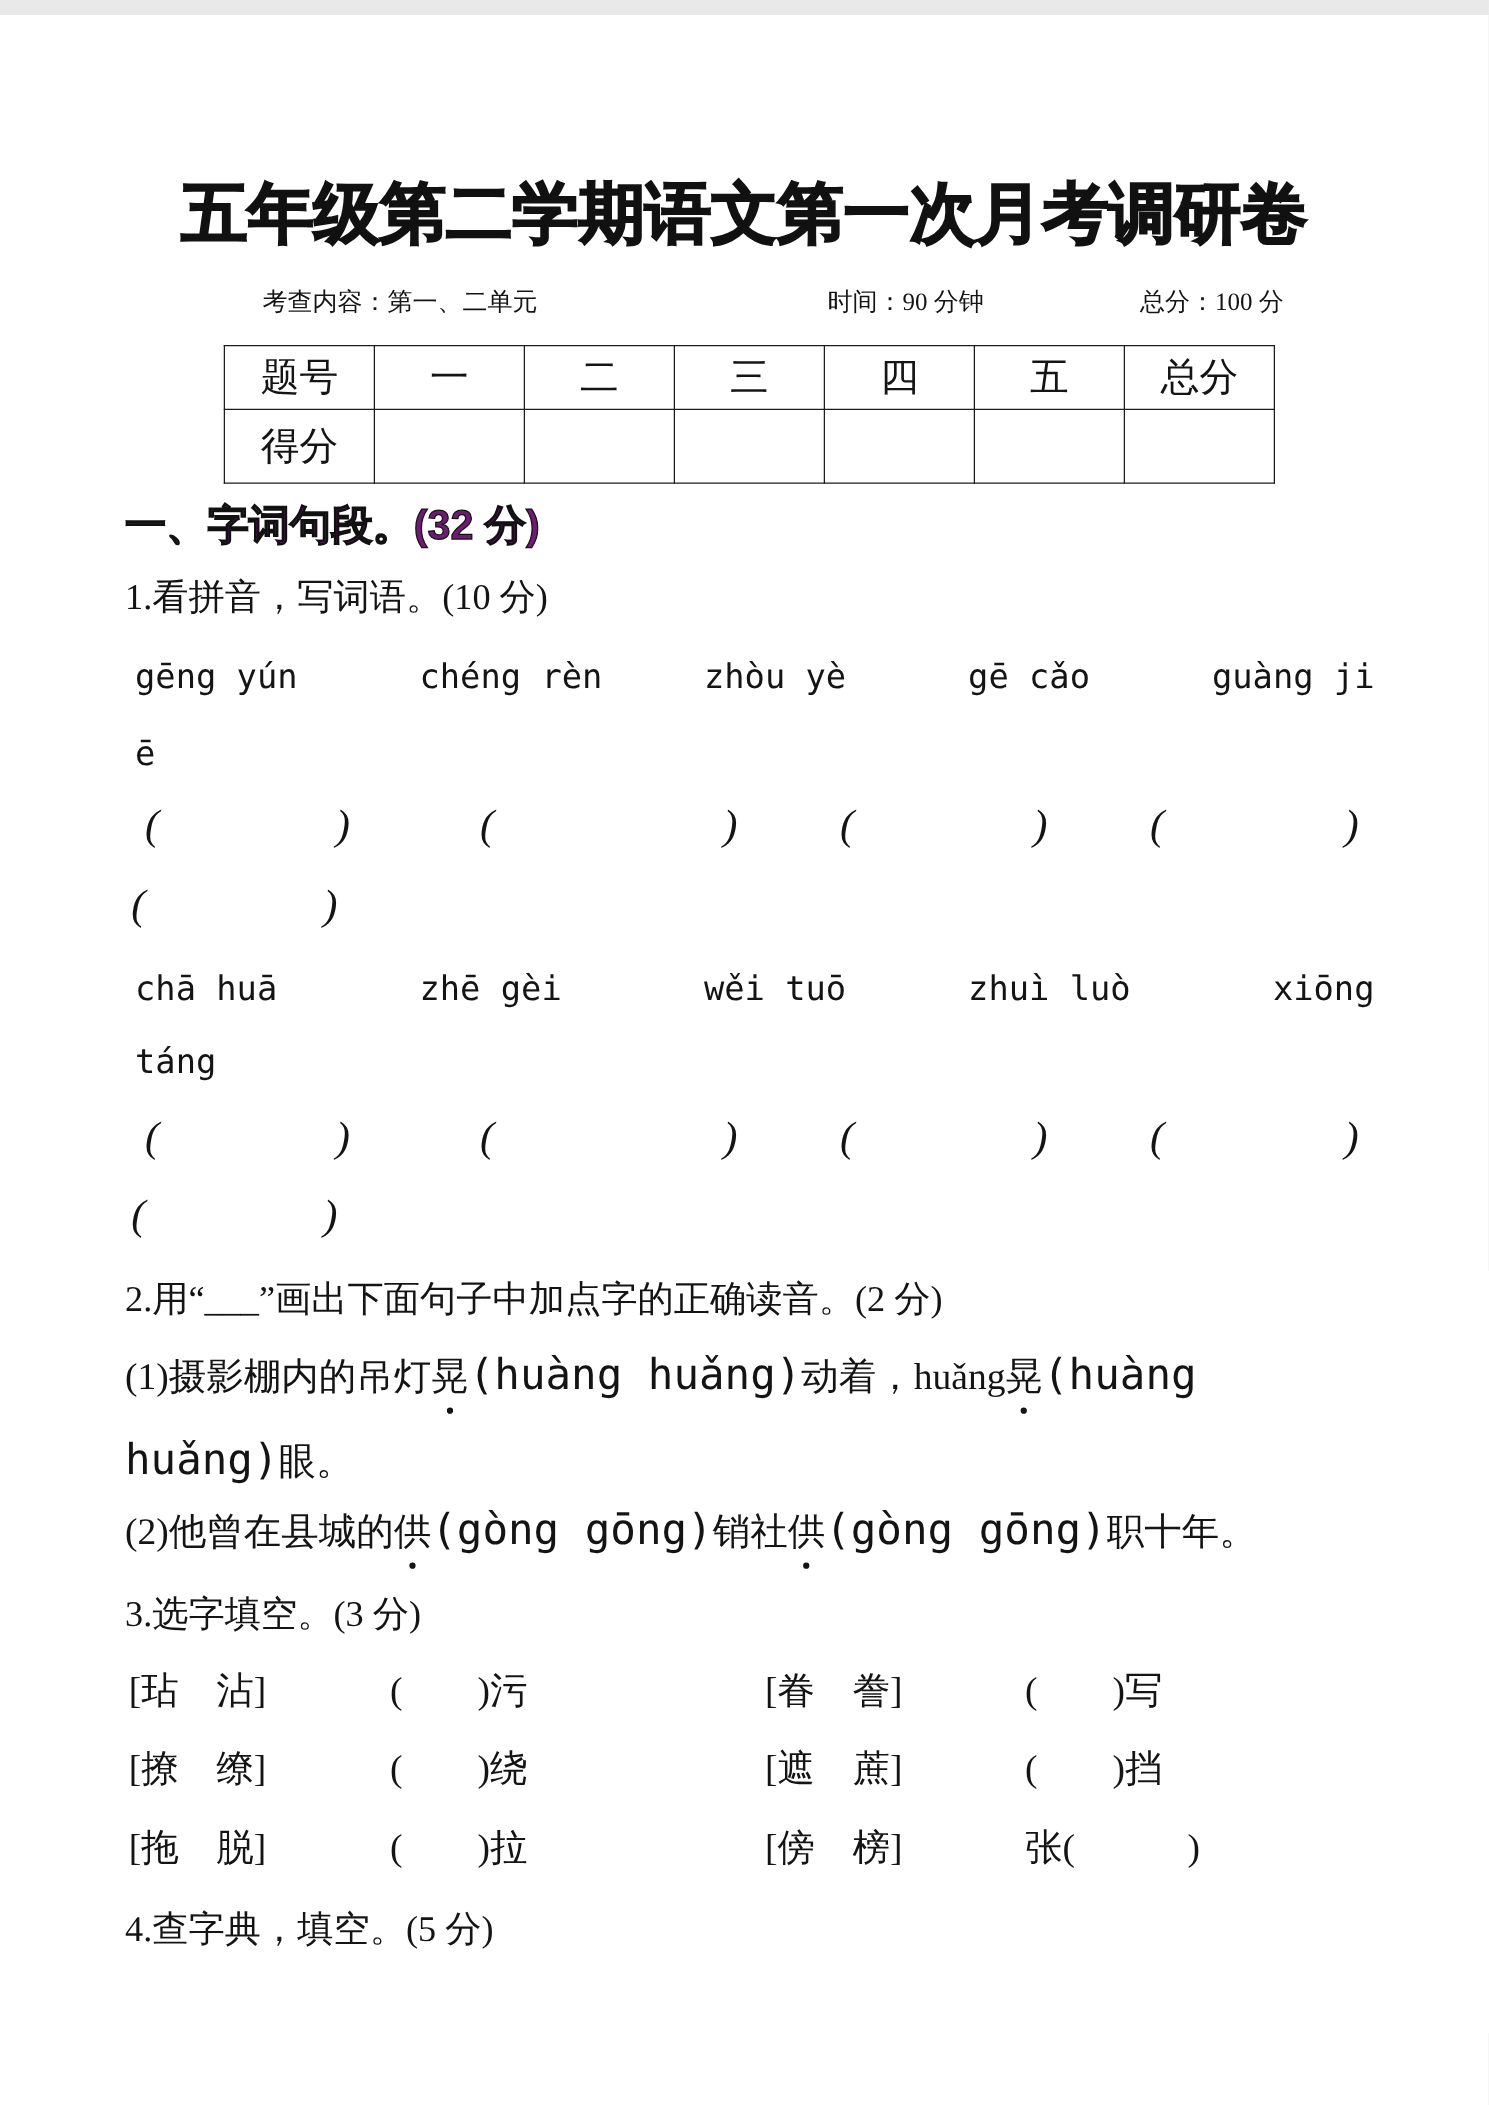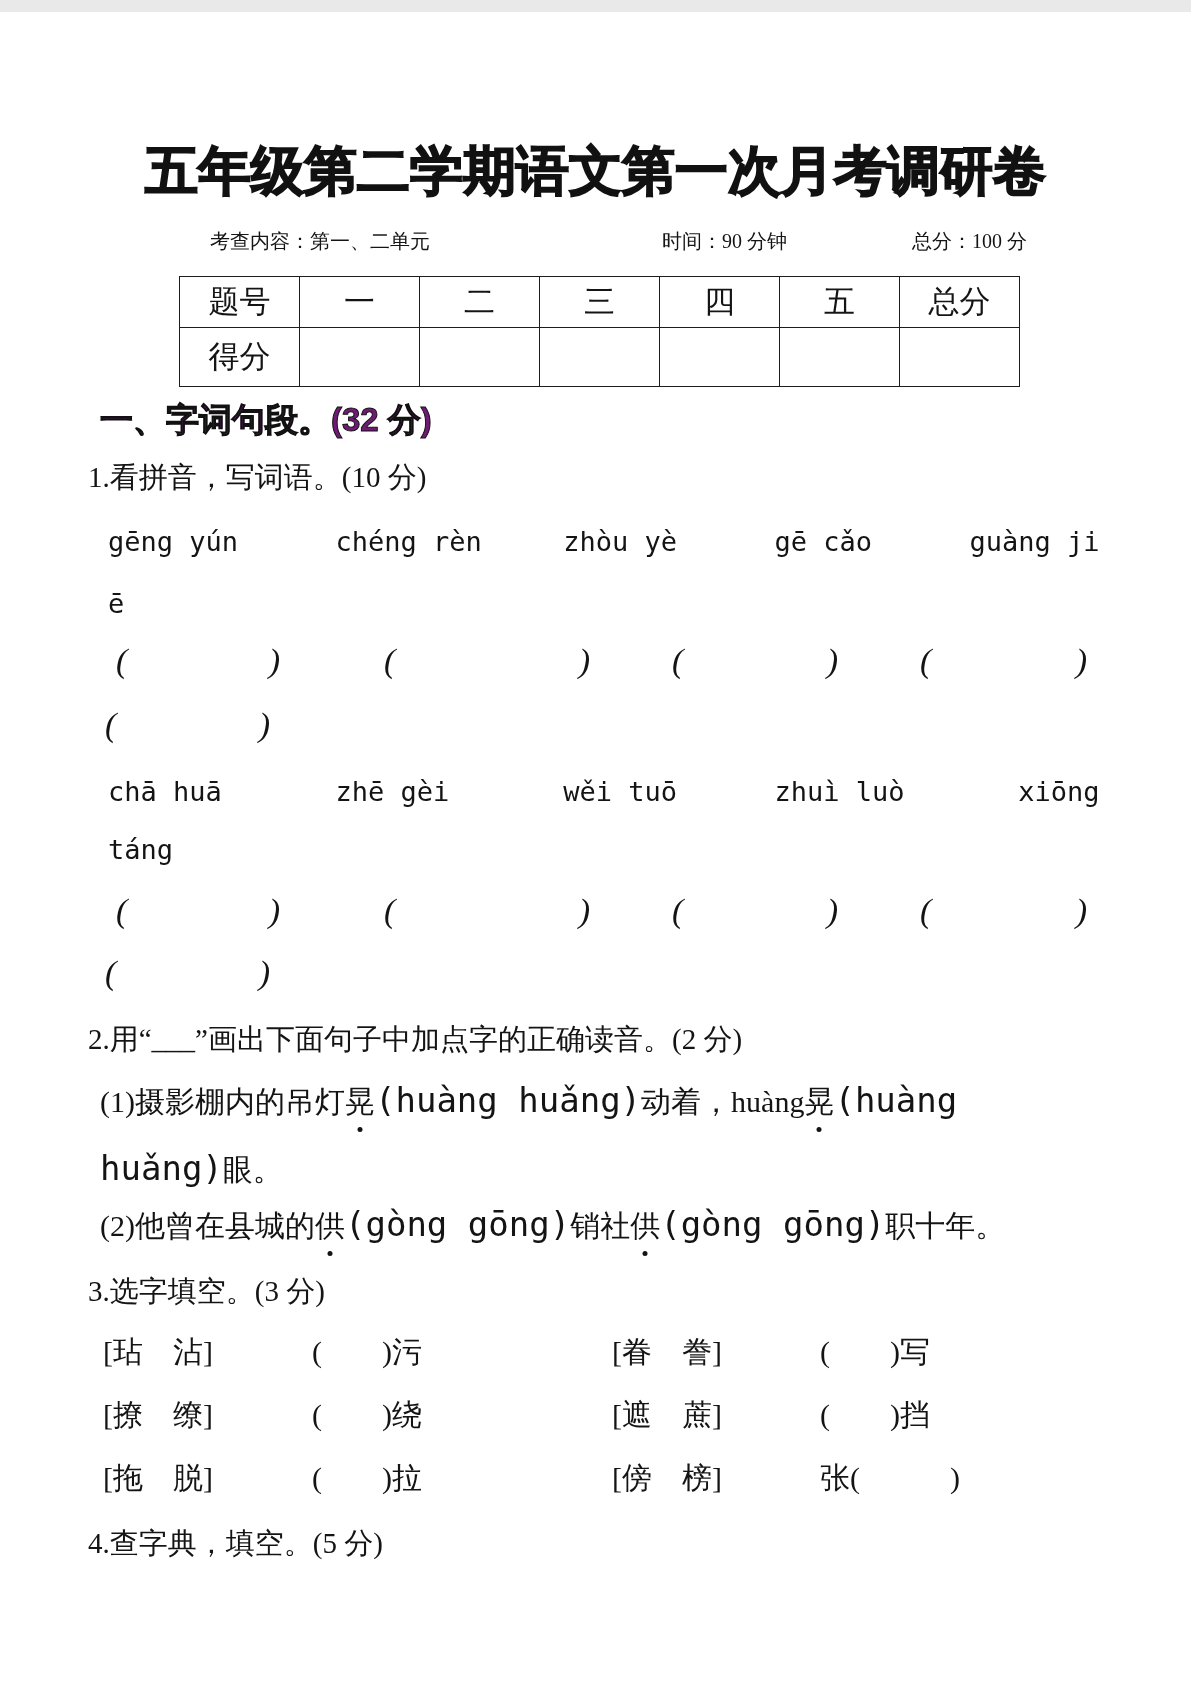--- a/index.html
+++ b/index.html
@@ -30,21 +30,21 @@
   }
   table.score tr.r1 td { height:51px; }
   table.score tr.r2 td { height:59px; }
   table.score td.lbl { text-align:center; }
   .sec-heading {
     top:386px; left:100px;
     font-family:"Liberation Sans","DejaVu Sans",sans-serif;
     font-weight:700; font-size:33px; -webkit-text-stroke:1px #111; color:#701a75;
     white-space:nowrap;
   }
-  .qlabel { left:88px; font-size:29px; white-space:nowrap; }
+  .qlabel { left:100px; font-size:29px; white-space:nowrap; }
   .q1-label { top:446px; }
   .q2-label { top:1008px; }
   .q3-label { top:1260px; }
   .q4-label { top:1512px; }
   .pinyin {
     left:108px; font-family:"DejaVu Sans Mono","Liberation Mono",monospace;
     font-size:27px; white-space:pre; letter-spacing:0;
   }
   .py1  { top:514px; }
   .py1w { top:576px; }
@@ -177,21 +177,21 @@
   <div class="abs paren-row pr2b">
     <span class="pp pp-s">
         <i>(</i>
         <i>)</i>
       </span>
   </div>
 
   <div class="abs qlabel q2-label">2.用“___”画出下面句子中加点字的正确读音。(2 分)</div>
 
   <div class="abs sent q2s1a">
-    <span>(1)摄影棚内的吊灯</span><span class="dot">晃</span><span class="py-inline">(huàng huǎng)</span><span>动着，huàng</span><span class="dot">晃</span><span class="py-inline">(huàng</span>
+    <span>(1)摄影棚内的吊灯</span><span class="dot">晃</span><span class="py-inline">(huàng huǎng)</span><span>动着，huǎng</span><span class="dot">晃</span><span class="py-inline">(huàng</span>
   </div>
   <div class="abs sent q2s1b">
     <span class="py-inline">huǎng)</span><span>眼。</span>
   </div>
   <div class="abs sent q2s2">
     <span>(2)他曾在县城的</span><span class="dot">供</span><span class="py-inline">(gòng gōng)</span><span>销社</span><span class="dot">供</span><span class="py-inline">(gòng gōng)</span><span>职十年。</span>
   </div>
 
   <div class="abs qlabel q3-label">3.选字填空。(3 分)</div>
 

